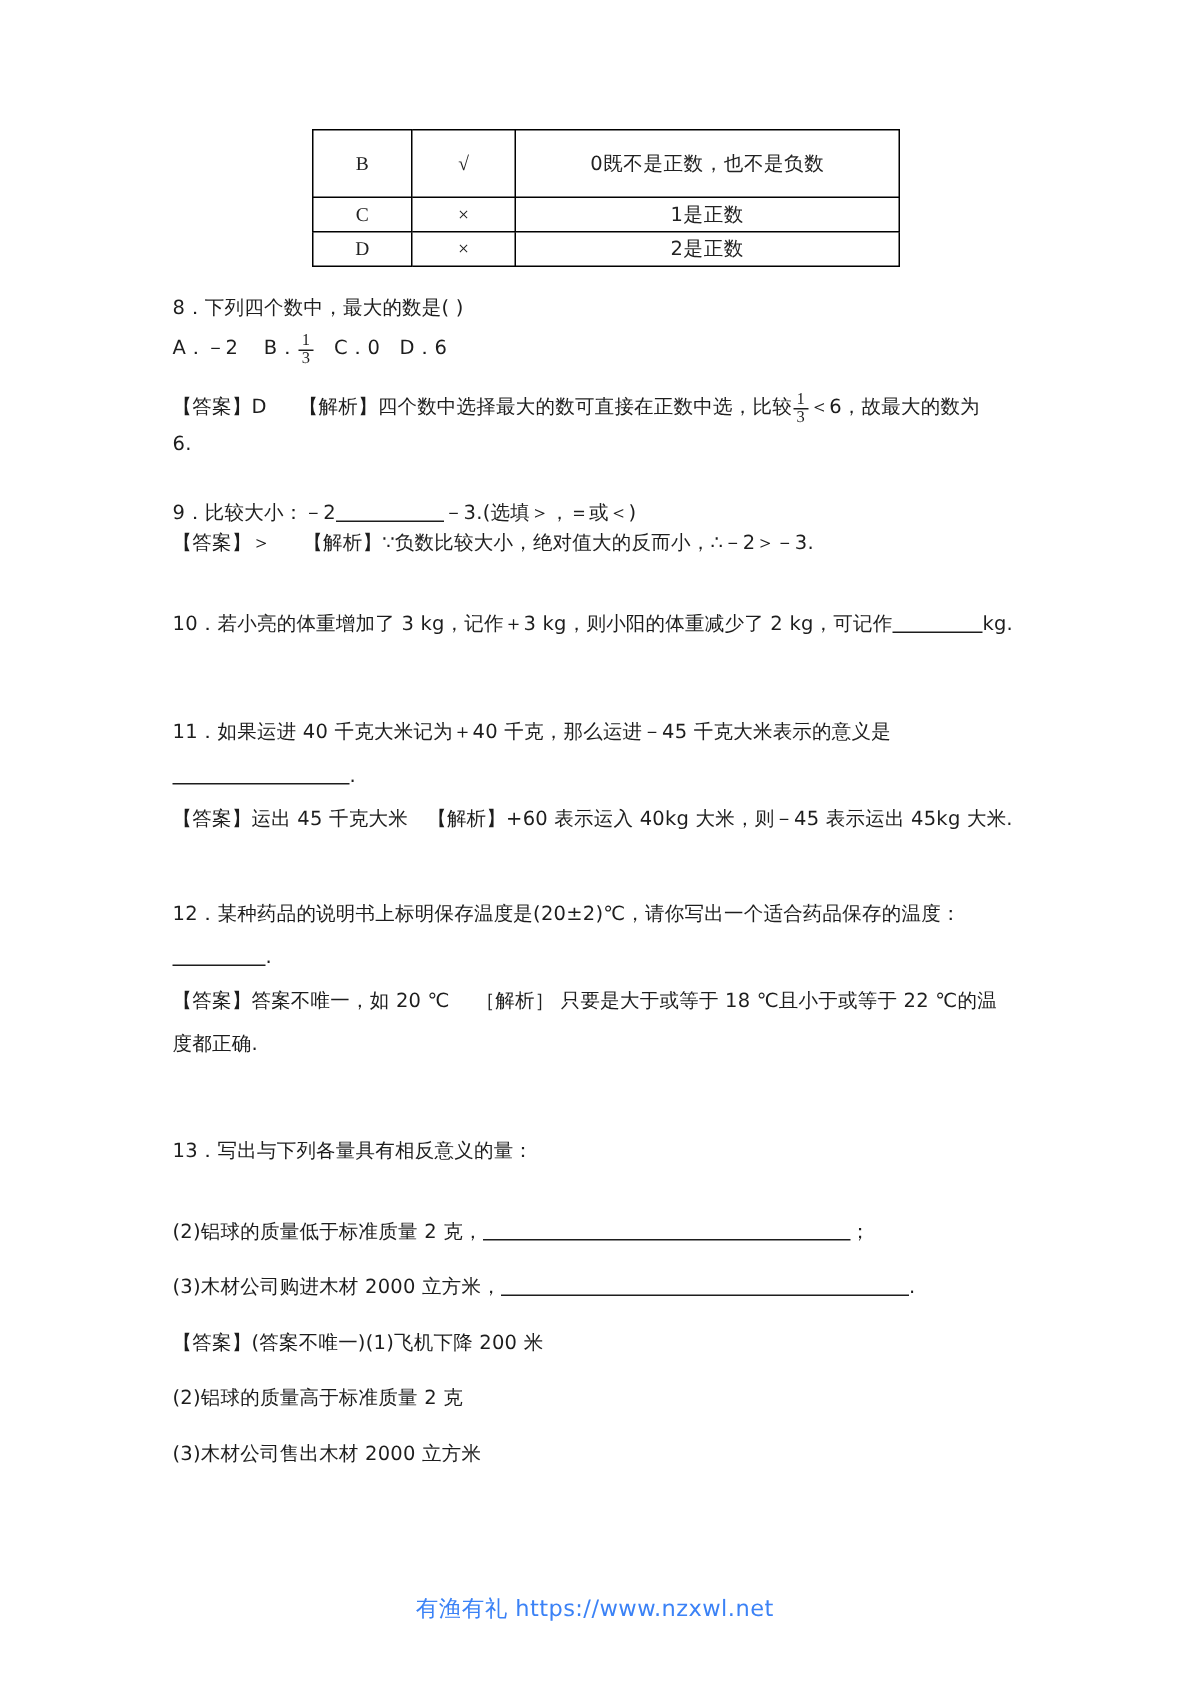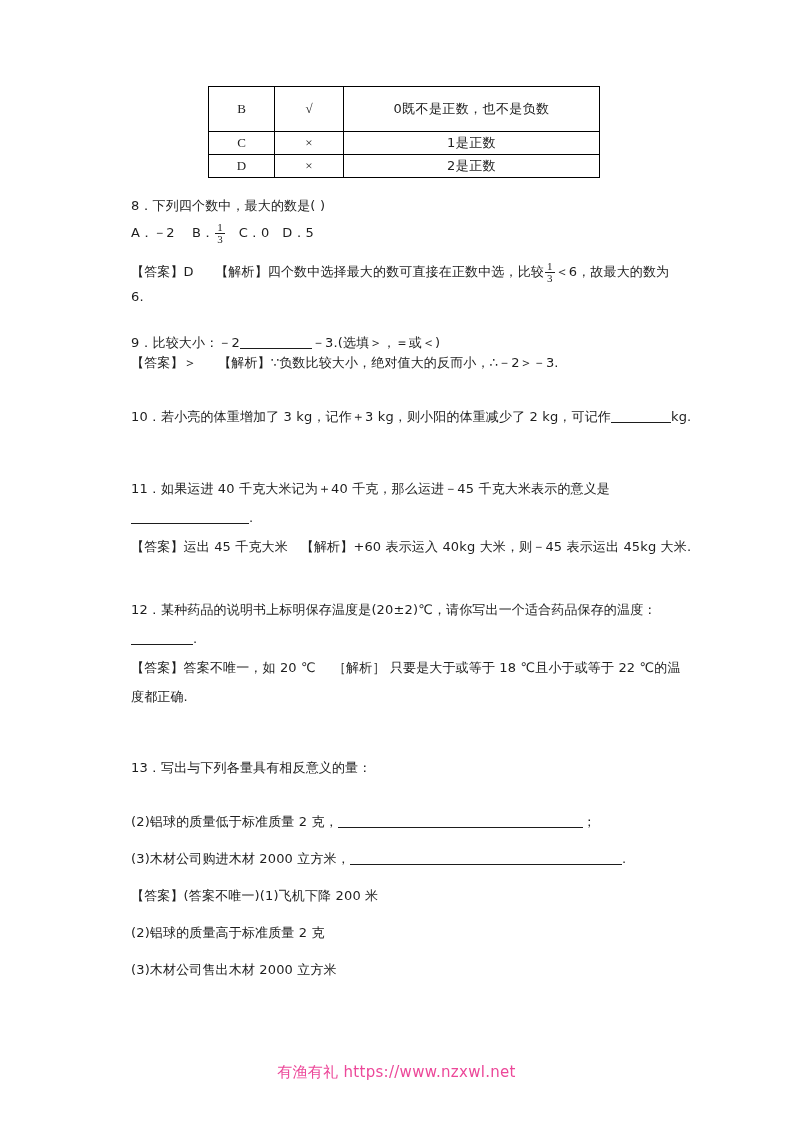--- a/index.html
+++ b/index.html
@@ -43,21 +43,20 @@
   .col-b { width: 68px; }
   .col-c { width: 255px; }
   .cn { font-family: "DejaVu Sans", "Liberation Sans", sans-serif; font-size: 12.5px; letter-spacing: .4px; }
 
   
   .content {
     position: absolute;
     left: 115px;
     top: 196px;
     width: 568px;
-    margin-left: 16px;
   }
   .line {
     font-size: 13px;
     line-height: 17px;
     color: #1d1d1d;
     white-space: nowrap;
     font-family: "DejaVu Sans", "Liberation Sans", sans-serif;
     letter-spacing: .15px;
   }
   .gap-s { height: 9px; }
@@ -97,21 +96,21 @@
 
   
   .watermark {
     position: absolute;
     left: 0;
     top: 1063px;
     width: 793px;
     text-align: center;
     font-family: "DejaVu Sans", "Liberation Sans", sans-serif;
     font-size: 15px;
-    color: #ec4899;
+    color: #3b82f6;
     letter-spacing: .3px;
   }
 </style>
 </head>
 <body>
 
 <div class="page">
 
   <div class="tbl-wrap">
     <table class="qtable">
@@ -139,21 +138,21 @@
 
     <div class="line row-tight">8．下列四个数中，最大的数是(      )</div>
 
     <div class="line row-opts">
       <span>A．－2</span>
       &nbsp;&nbsp;
       <span>B．</span><span class="frac"><span class="num">1</span><span class="den">3</span></span>
       &nbsp;
       <span>C．0</span>
       &nbsp;
-      <span>D．5</span>
+      <span>D．6</span>
     </div>
 
     <div class="gap-s"></div>
 
     <div class="line row-loose">
       <span>【答案】D</span>
       &nbsp;&nbsp;&nbsp;
       <span>【解析】</span><span>四个数中选择最大的数可直接在正数中选，比较</span><span class="frac"><span class="num">1</span><span class="den">3</span></span><span>＜6，故最大的数为</span>
     </div>
 

